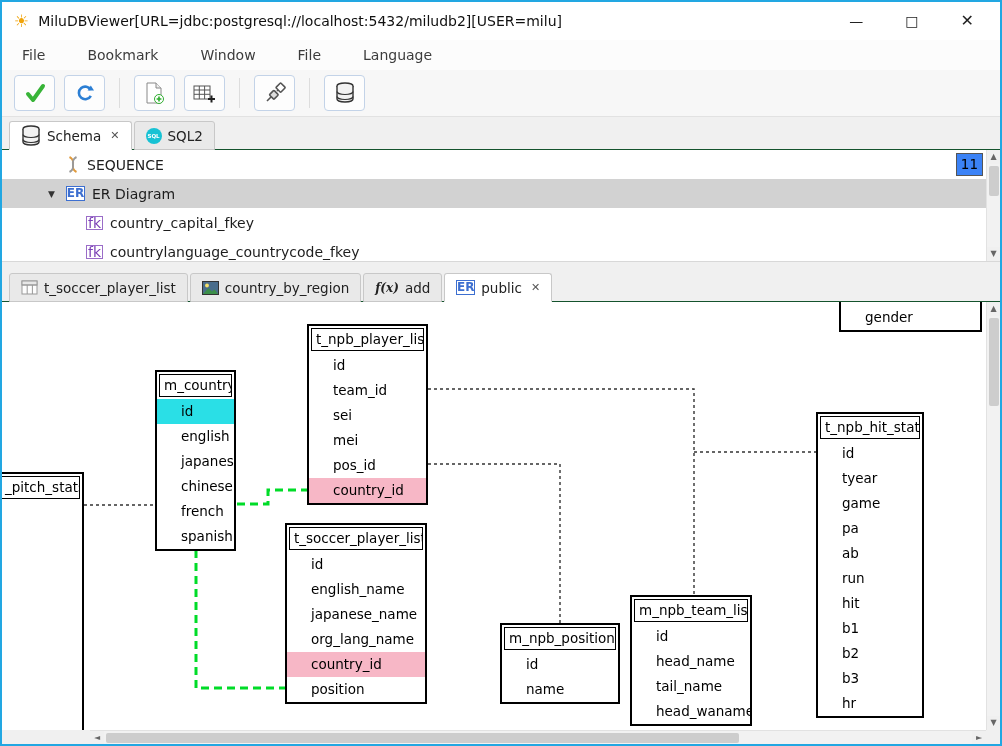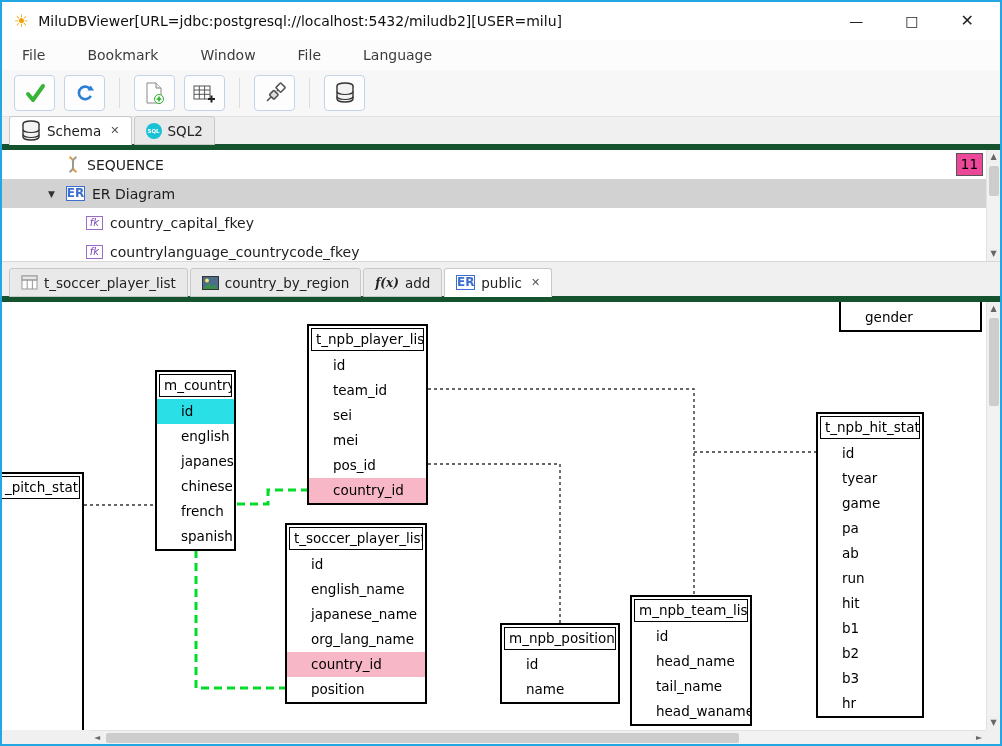--- a/index.html
+++ b/index.html
@@ -20,37 +20,37 @@
 
   
   .toolbar { height:47px; display:flex; align-items:center; padding:0 12px; gap:9px;
              background:#f7f7f7; border-bottom:1px solid #e2e2e2; flex:0 0 auto; }
   .tool-btn { width:41px; height:36px; border:1px solid #c3d3e8; border-radius:4px; background:#fdfdfd;
               display:flex; align-items:center; justify-content:center; }
   .tool-sep { width:1px; height:30px; background:#ddd; margin:0 5px; }
 
   
   .tabbar { height:33px; background:#f0f0f0; display:flex; align-items:flex-end; padding-left:7px;
-            border-bottom:6px solid #14532d; flex:0 0 auto; }
+            border-bottom:1px solid #14532d; flex:0 0 auto; }
   .tab { height:29px; display:flex; align-items:center; gap:6px; padding:0 11px;
          background:#e9e9e9; border:1px solid #c8c8c8; border-bottom:1px solid #c8c8c8;
          margin-right:2px; margin-bottom:-1px; border-radius:3px 3px 0 0; font-size:13.5px; color:#222; }
   .tab.active { background:#fff; border-bottom-color:#fff; }
   .tab-close { font-size:11px; color:#555; margin-left:3px; }
 
   
   .tree { height:112px; background:#fff; position:relative; overflow:hidden; flex:0 0 auto;
           border-bottom:1px solid #d8d8d8; }
   .tree-row { height:29px; display:flex; align-items:center; font-size:14px; color:#1d1d1d; }
   .tree-row.selected { background:#d2d2d2; }
   .expander { display:inline-block; width:18px; font-size:9px; color:#333; }
   .expander:empty { width:0; }
   .tree-label { margin-left:7px; }
   .tree-badge { position:absolute; right:17px; top:3px; min-width:23px; height:23px; line-height:21px;
-                border:1px solid #555; background:#ec4899; font-size:13.5px; text-align:right; padding:0 4px; }
+                border:1px solid #555; background:#3b82f6; font-size:13.5px; text-align:right; padding:0 4px; }
   .tree-scroll { position:absolute; right:0; top:0; bottom:0; width:14px; background:#f2f2f2;
                  border-left:1px solid #e2e2e2; display:flex; flex-direction:column; align-items:center; }
   .splitter { height:7px; background:#f0f0f0; flex:0 0 auto; }
 
   
   .canvas-wrap { position:relative; flex:1 1 auto; background:#fff; overflow:hidden; }
   .canvas-inner { position:absolute; left:0; top:0; right:14px; bottom:0; overflow:hidden; }
   #conn-svg { position:absolute; left:0; top:0; pointer-events:none; }
   .er-table { position:absolute; background:#fff; border:2px solid #000; font-size:13.5px; }
   .er-header { margin:2px; border:1px solid #000; padding:2px 4px 3px; white-space:nowrap; overflow:hidden; }
@@ -69,21 +69,21 @@
   .hscroll { flex:1 1 auto; display:flex; align-items:center; background:#f2f2f2;
              border-top:1px solid #e2e2e2; }
   .h-thumb { height:10px; background:#cdcdcd; border-radius:2px; margin-left:2px; width:633px; }
   .corner-right { width:14px; background:#f0f0f0; }
 
   
   .icon { display:inline-flex; align-items:center; justify-content:center; }
   .ic-er { width:19px; height:15px; border:1px solid #3d6fd0; background:#fff; color:#3d6fd0;
            font-size:12px; font-weight:bold; line-height:13px; justify-content:center; }
   .ic-fk { width:17px; height:14px; border:1px solid #9a6cc8; background:#fff; color:#7a3fb5;
-           font-size:10px; font-style:italic; line-height:12px; justify-content:center; }
+           font-size:14px; line-height:12px; justify-content:center; }
   .ic-sql { width:16px; height:16px; border-radius:50%; background:#17c2d4; color:#fff;
             font-size:5.5px; font-weight:bold; line-height:16px; justify-content:center; }
   .ic-function { font-family:"DejaVu Serif", serif; font-style:italic; font-weight:bold;
                  font-size:12px; color:#222; }
 </style>
 </head>
 <body>
 
 <div class="window">
 

